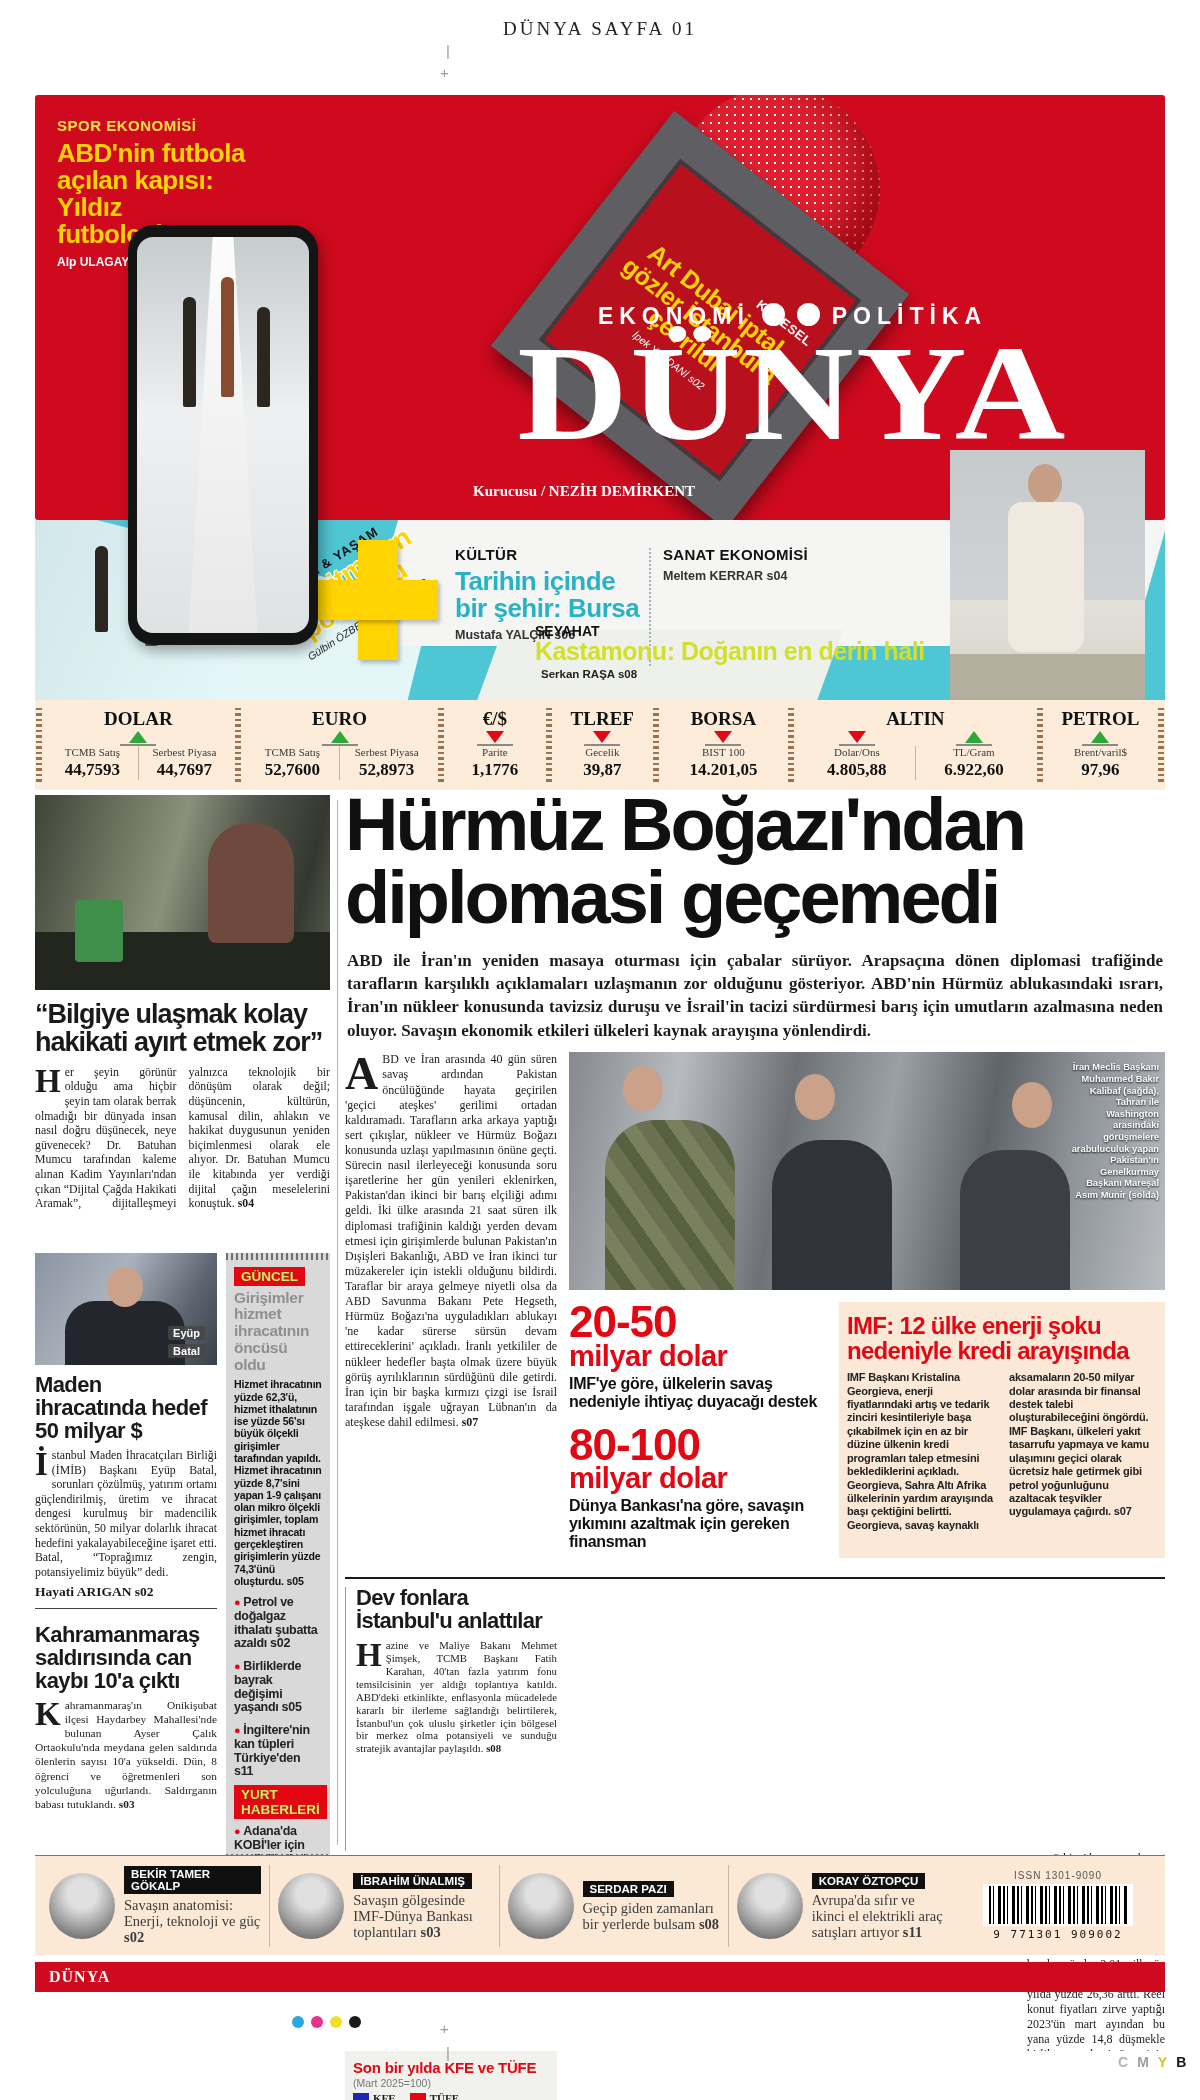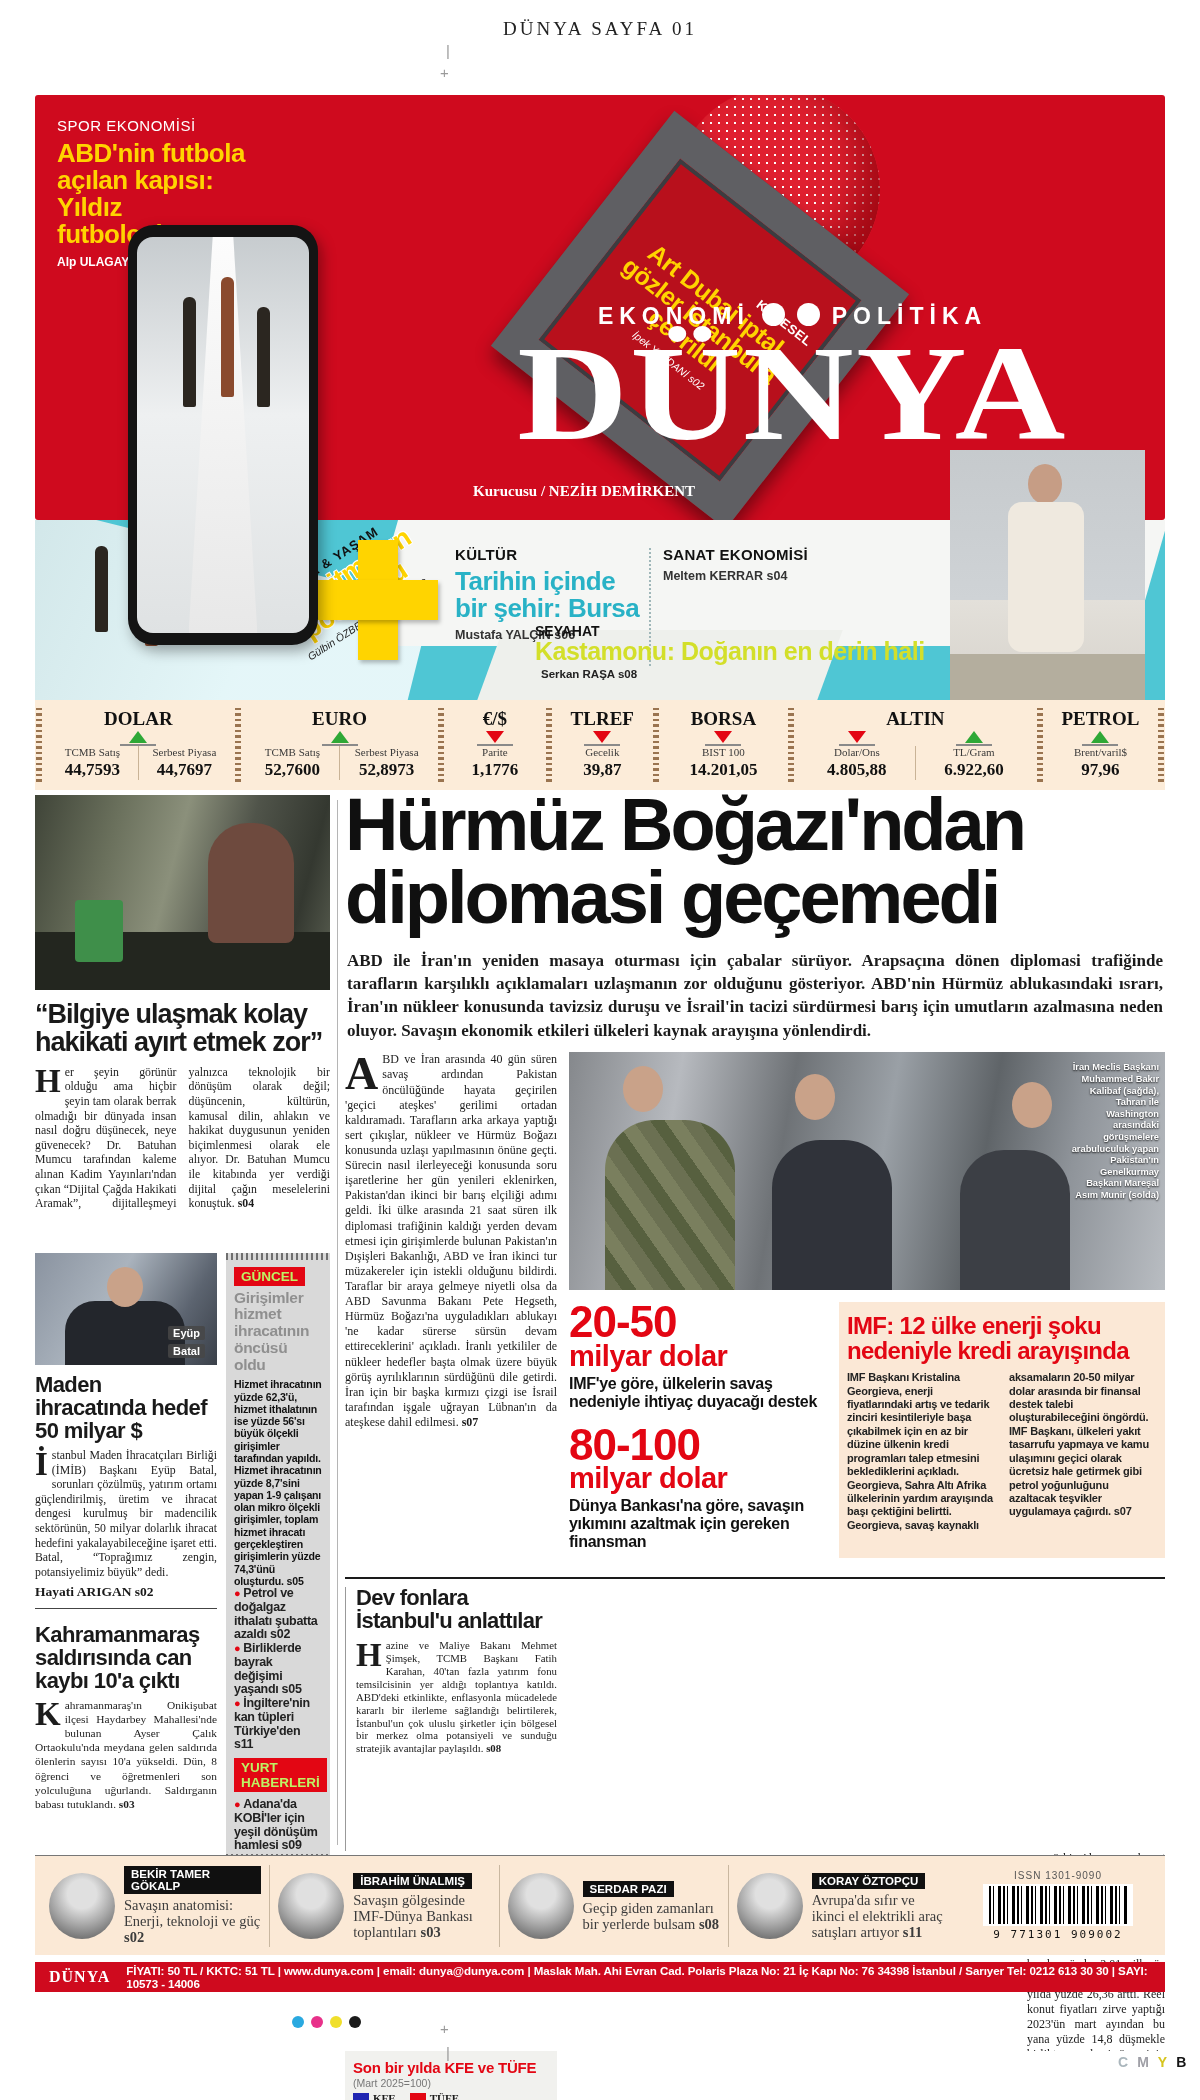--- a/index.html
+++ b/index.html
@@ -13,21 +13,21 @@
             font-size:19px;letter-spacing:3px;color:#222}
   .cropmark{color:#9a9a9a;font-size:15px}
 
   
   #masthead{left:35px;top:95px;width:1130px;height:425px;background:#cf0a1e;border-radius:3px;overflow:hidden}
   #globe{position:absolute;left:640px;top:-8px;width:205px;height:205px;border-radius:50%;
          background-color:#e02030;
          background-image:radial-gradient(#ffffff 1.4px,rgba(255,255,255,0) 1.5px);
          background-size:8px 8px;box-shadow:inset -18px -20px 40px rgba(140,0,10,.8)}
   #spor{position:absolute;left:22px;top:22px;width:200px}
-  #spor .kick{color:#ffffff;font-weight:normal;font-size:15px;letter-spacing:.5px}
+  #spor .kick{color:#fde047;font-weight:bold;font-size:15px;letter-spacing:.5px}
   #spor .tit{color:#ffd400;font-weight:bold;font-size:26px;line-height:1.04;margin-top:6px;letter-spacing:-.5px}
   #spor .byl{color:#fff;font-size:12px;margin-top:7px;font-weight:bold}
   #artframe{position:absolute;left:516px;top:76px;width:298px;height:298px;transform:rotate(38deg);
             background:#b8101c;border:34px solid #5f5f63;box-shadow:0 0 0 4px #3c3c40 inset,6px 8px 18px rgba(0,0,0,.45);
             display:flex;flex-direction:column;justify-content:center;align-items:center;text-align:center}
   #artframe .kick{color:#fff;font-weight:bold;font-size:13px;align-self:flex-end;margin-right:14px;letter-spacing:.5px}
   #artframe .tit{color:#ffd400;font-weight:bold;font-size:25px;line-height:1.02;margin-top:4px;padding:0 8px;letter-spacing:-.5px}
   #artframe .byl{color:#fff;font-size:10.5px;margin-top:6px;font-style:italic}
   #brandrow{position:absolute;left:400px;top:208px;width:715px;display:flex;justify-content:center;align-items:flex-start;gap:12px}
   #brandrow .w{color:#fff;font-weight:bold;font-size:23px;letter-spacing:6px}
@@ -112,21 +112,21 @@
   .railbyl{font-family:"Liberation Serif",serif;font-weight:bold;font-size:13.5px;margin-top:4px;
            border-bottom:1px solid #444;padding-bottom:8px}
   
   #guncel{background:#d9d9d9;padding:8px 8px 6px;position:relative;height:608px;overflow:hidden}
   #guncel::before,#guncel::after{content:"";position:absolute;left:0;width:100%;height:7px;
       background-image:repeating-linear-gradient(90deg,#6f6f6f 0 2px,rgba(0,0,0,0) 2px 5px)}
   #guncel::before{top:0}#guncel::after{bottom:0}
   .redtag{display:inline-block;background:#e30613;color:#bef264;font-weight:bold;font-size:13.5px;padding:2px 7px;margin:6px 0 4px}
   #guncel .gtitle{color:#8f8f8f;font-weight:bold;font-size:15.5px;line-height:1.08;letter-spacing:-.3px;margin-bottom:5px}
   #guncel .gbody{font-weight:bold;font-size:10.6px;line-height:1.16;color:#111;letter-spacing:-.2px}
-  .gbullet{font-weight:bold;font-size:12.5px;line-height:1.1;letter-spacing:-.3px;color:#222}
+  .gbullet{font-weight:bold;font-size:12.5px;line-height:1.1;letter-spacing:-.3px;margin-top:9px;color:#222}
   .gbullet::before{content:"●";color:#e30613;margin-right:3px;font-size:11px}
 
   
   #maincol{left:345px;top:788px;width:820px}
   #leadhead{font-size:74px;font-weight:bold;letter-spacing:-3px;line-height:.99;color:#101010}
   #leaddeck{font-family:"Liberation Serif",serif;font-weight:bold;font-size:17px;line-height:1.38;
             text-align:justify;margin:14px 2px 10px;color:#1b1b1b}
   #leadgrid{display:grid;grid-template-columns:212px 1fr;column-gap:12px}
   #leadbody{grid-row:1 / span 2;font-size:12px;line-height:1.26;height:512px;overflow:hidden}
   #photo-diplomacy{position:relative;height:238px;overflow:hidden;
@@ -529,21 +529,20 @@
       <div id="issnlabel">ISSN 1301-9090</div>
       <div id="barcode">
           <div class="bars"></div>
         </div>
       <div id="barcodenum">9 771301 909002</div>
     </div>
   </div>
 
   <div id="redfooter" class="abs">
     <span class="brand">DÜNYA</span>
-    <span class="info">FİYATI: 50 TL / KKTC: 51 TL  |  www.dunya.com  |  email: dunya@dunya.com  |  Maslak Mah. Ahi Evran Cad. Polaris Plaza No: 21 İç Kapı No: 76 34398 İstanbul / Sarıyer Tel: 0212 613 30 30  |  SAYI: 10573 - 14006</span>
   </div>
 
   <div id="dotrow" class="abs">
     <span style="background:#2aa9e0"></span>
     <span style="background:#e8318a"></span>
     <span style="background:#f0df2b"></span>
     <span style="background:#1a1a1a"></span>
   </div>
   <div class="abs cropmark" style="left:440px;top:2020px">+</div>
   <div class="abs cropmark" style="left:446px;top:2044px">|</div>

